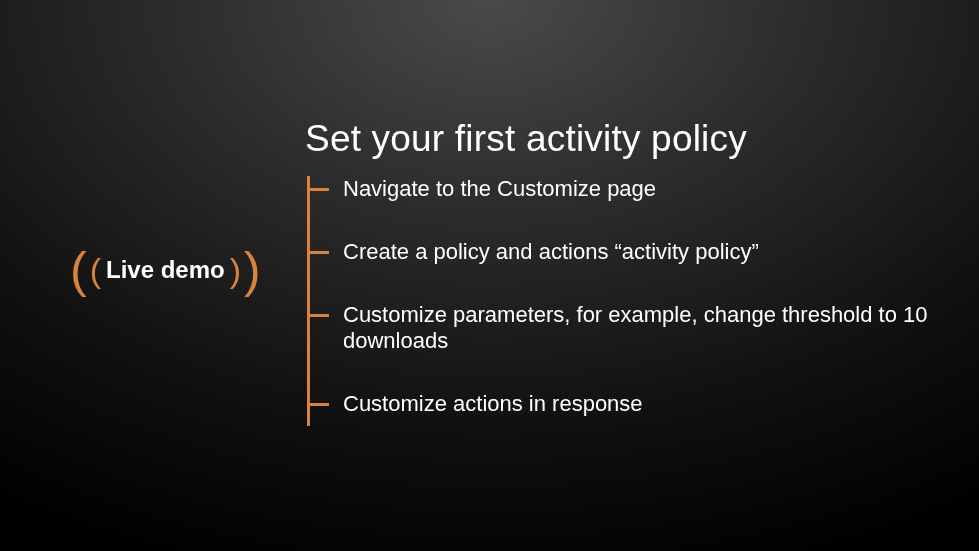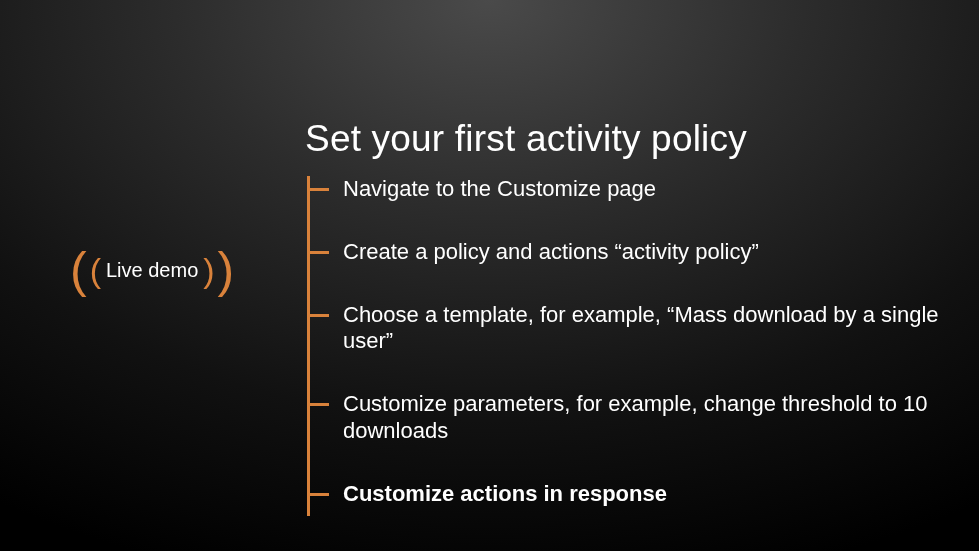--- a/index.html
+++ b/index.html
@@ -44,22 +44,22 @@
     display: inline-block;
   }
   .paren-inner {
     font-size: 34px;
     font-weight: 200;
     color: #d9823b;
     line-height: 1;
     margin: 0 -3px;
   }
   .demo-text {
-    font-size: 20px;
-    font-weight: 400;
+    font-size: 24px;
+    font-weight: 700;
     color: #fff;
     padding: 0 2px;
     text-align: center;
   }
   .steps {
     position: absolute;
     left: 307px;
     top: 176px;
     width: 640px;
   }
@@ -75,21 +75,20 @@
     position: relative;
     padding: 0 0 0 36px;
     margin-bottom: 36px;
     font-size: 22px;
     font-weight: 300;
     line-height: 1.22;
     color: #fff;
   }
   .step:last-child {
     margin-bottom: 8px;
-    font-weight: bold;
   }
   .tick {
     position: absolute;
     left: 0;
     top: 12px;
     width: 22px;
     height: 3px;
     background: #d9823b;
   }
 </style>
@@ -114,24 +113,20 @@
     <div class="step">
       <div class="tick"></div>
       <span>Navigate to the Customize page</span>
     </div>
 
     <div class="step">
       <div class="tick"></div>
       <span>Create a policy and actions “activity policy”</span>
     </div>
 
-    <div class="step">
-      <div class="tick"></div>
-      <span>Choose a template, for example, “Mass download by a single user”</span>
-    </div>
 
     <div class="step">
       <div class="tick"></div>
       <span>Customize parameters, for example, change threshold to 10 downloads</span>
     </div>
 
     <div class="step">
       <div class="tick"></div>
       <span>Customize actions in response</span>
     </div>

